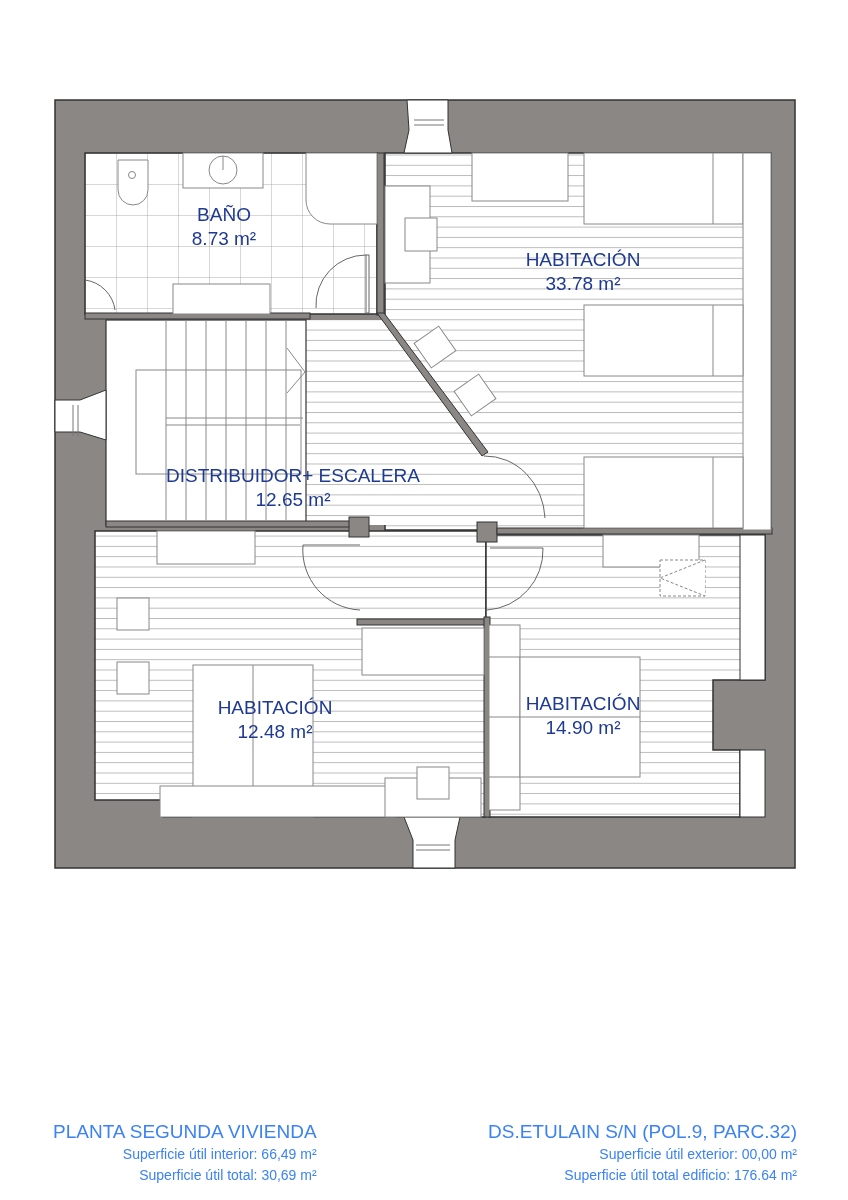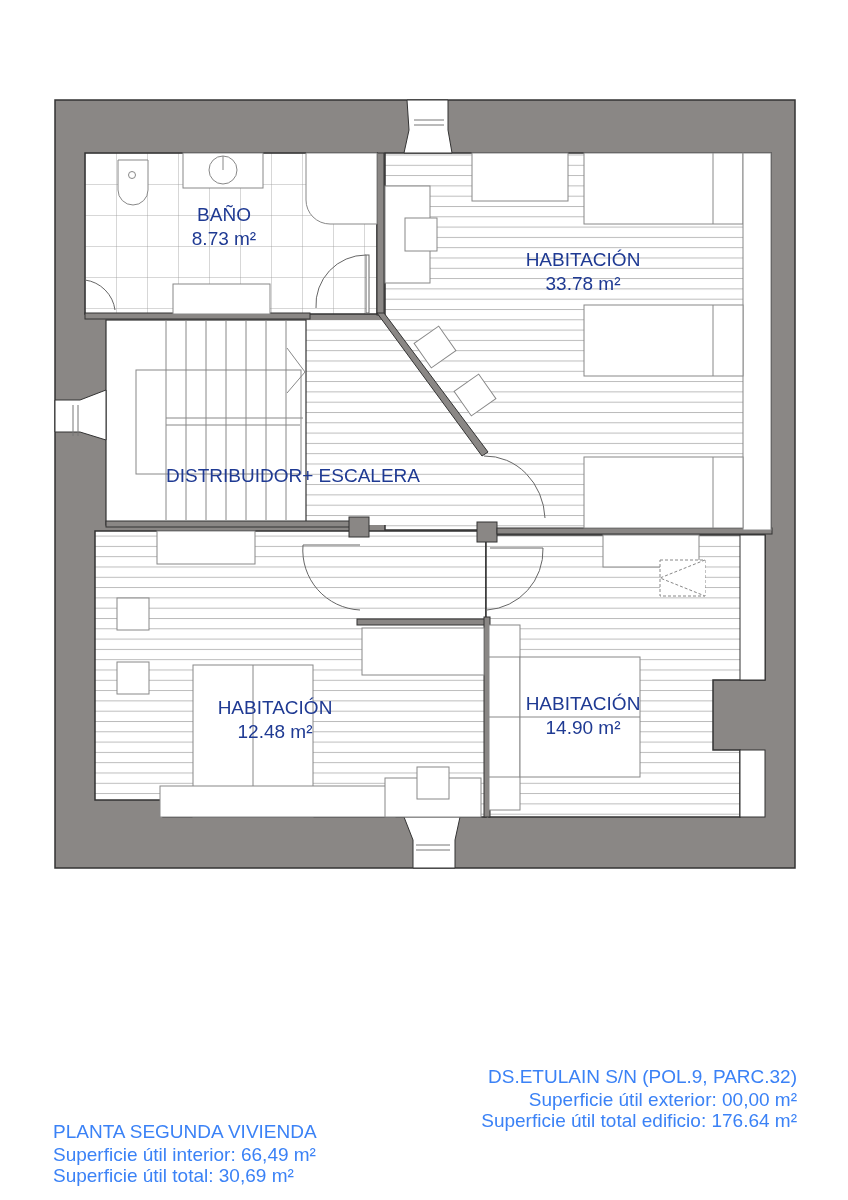--- a/index.html
+++ b/index.html
@@ -2,23 +2,23 @@
 <html><head>
 <meta charset="utf-8">
 <style>
   html,body{margin:0;padding:0;background:#ffffff;}
   body{width:848px;height:1200px;position:relative;overflow:hidden;font-family:"Liberation Sans",sans-serif;}
   #plan{position:absolute;left:0;top:0;}
   .room-label{position:absolute;color:#1f3a93;font-size:19px;line-height:24px;text-align:center;white-space:nowrap;transform:translateX(-50%);}
   .room-label .area{display:block;}
   .footer{position:absolute;color:#3b82f6;}
   .footer .title{font-size:19px;line-height:24px;}
-  .footer .line{font-size:19px;line-height:21px;}
+  .footer .line{font-size:14px;line-height:21px;text-align:right;}
   .footer-left{left:53px;top:1120px;}
-  .footer-right{right:51px;top:1065px;text-align:right;}
+  .footer-right{right:51px;top:1120px;text-align:right;}
 </style>
 </head>
 <body>
 
 <svg id="plan" width="848" height="1100" viewBox="0 0 848 1100" xmlns="http://www.w3.org/2000/svg">
   <defs>
     <pattern id="tiles" width="31" height="31" patternUnits="userSpaceOnUse" x="85" y="153">
       <rect width="31" height="31" fill="#fff"></rect>
       <path d="M0 0 H31 M0 0 V31" stroke="#9a9a9a" stroke-width="0.8"></path>
     </pattern>
@@ -130,20 +130,21 @@
 <div class="room-label" style="left:224px;top:203px;">
   <span>BAÑO</span>
   <span class="area">8.73 m²</span>
 </div>
 <div class="room-label" style="left:583px;top:248px;">
   <span>HABITACIÓN</span>
   <span class="area">33.78 m²</span>
 </div>
 <div class="room-label" style="left:293px;top:444px;margin-top:20px;">
   <span>DISTRIBUIDOR+ ESCALERA</span>
+  <span class="area">12.65 m²</span>
 </div>
 <div class="room-label" style="left:275px;top:696px;">
   <span>HABITACIÓN</span>
   <span class="area">12.48 m²</span>
 </div>
 <div class="room-label" style="left:583px;top:692px;">
   <span>HABITACIÓN</span>
   <span class="area">14.90 m²</span>
 </div>
 

